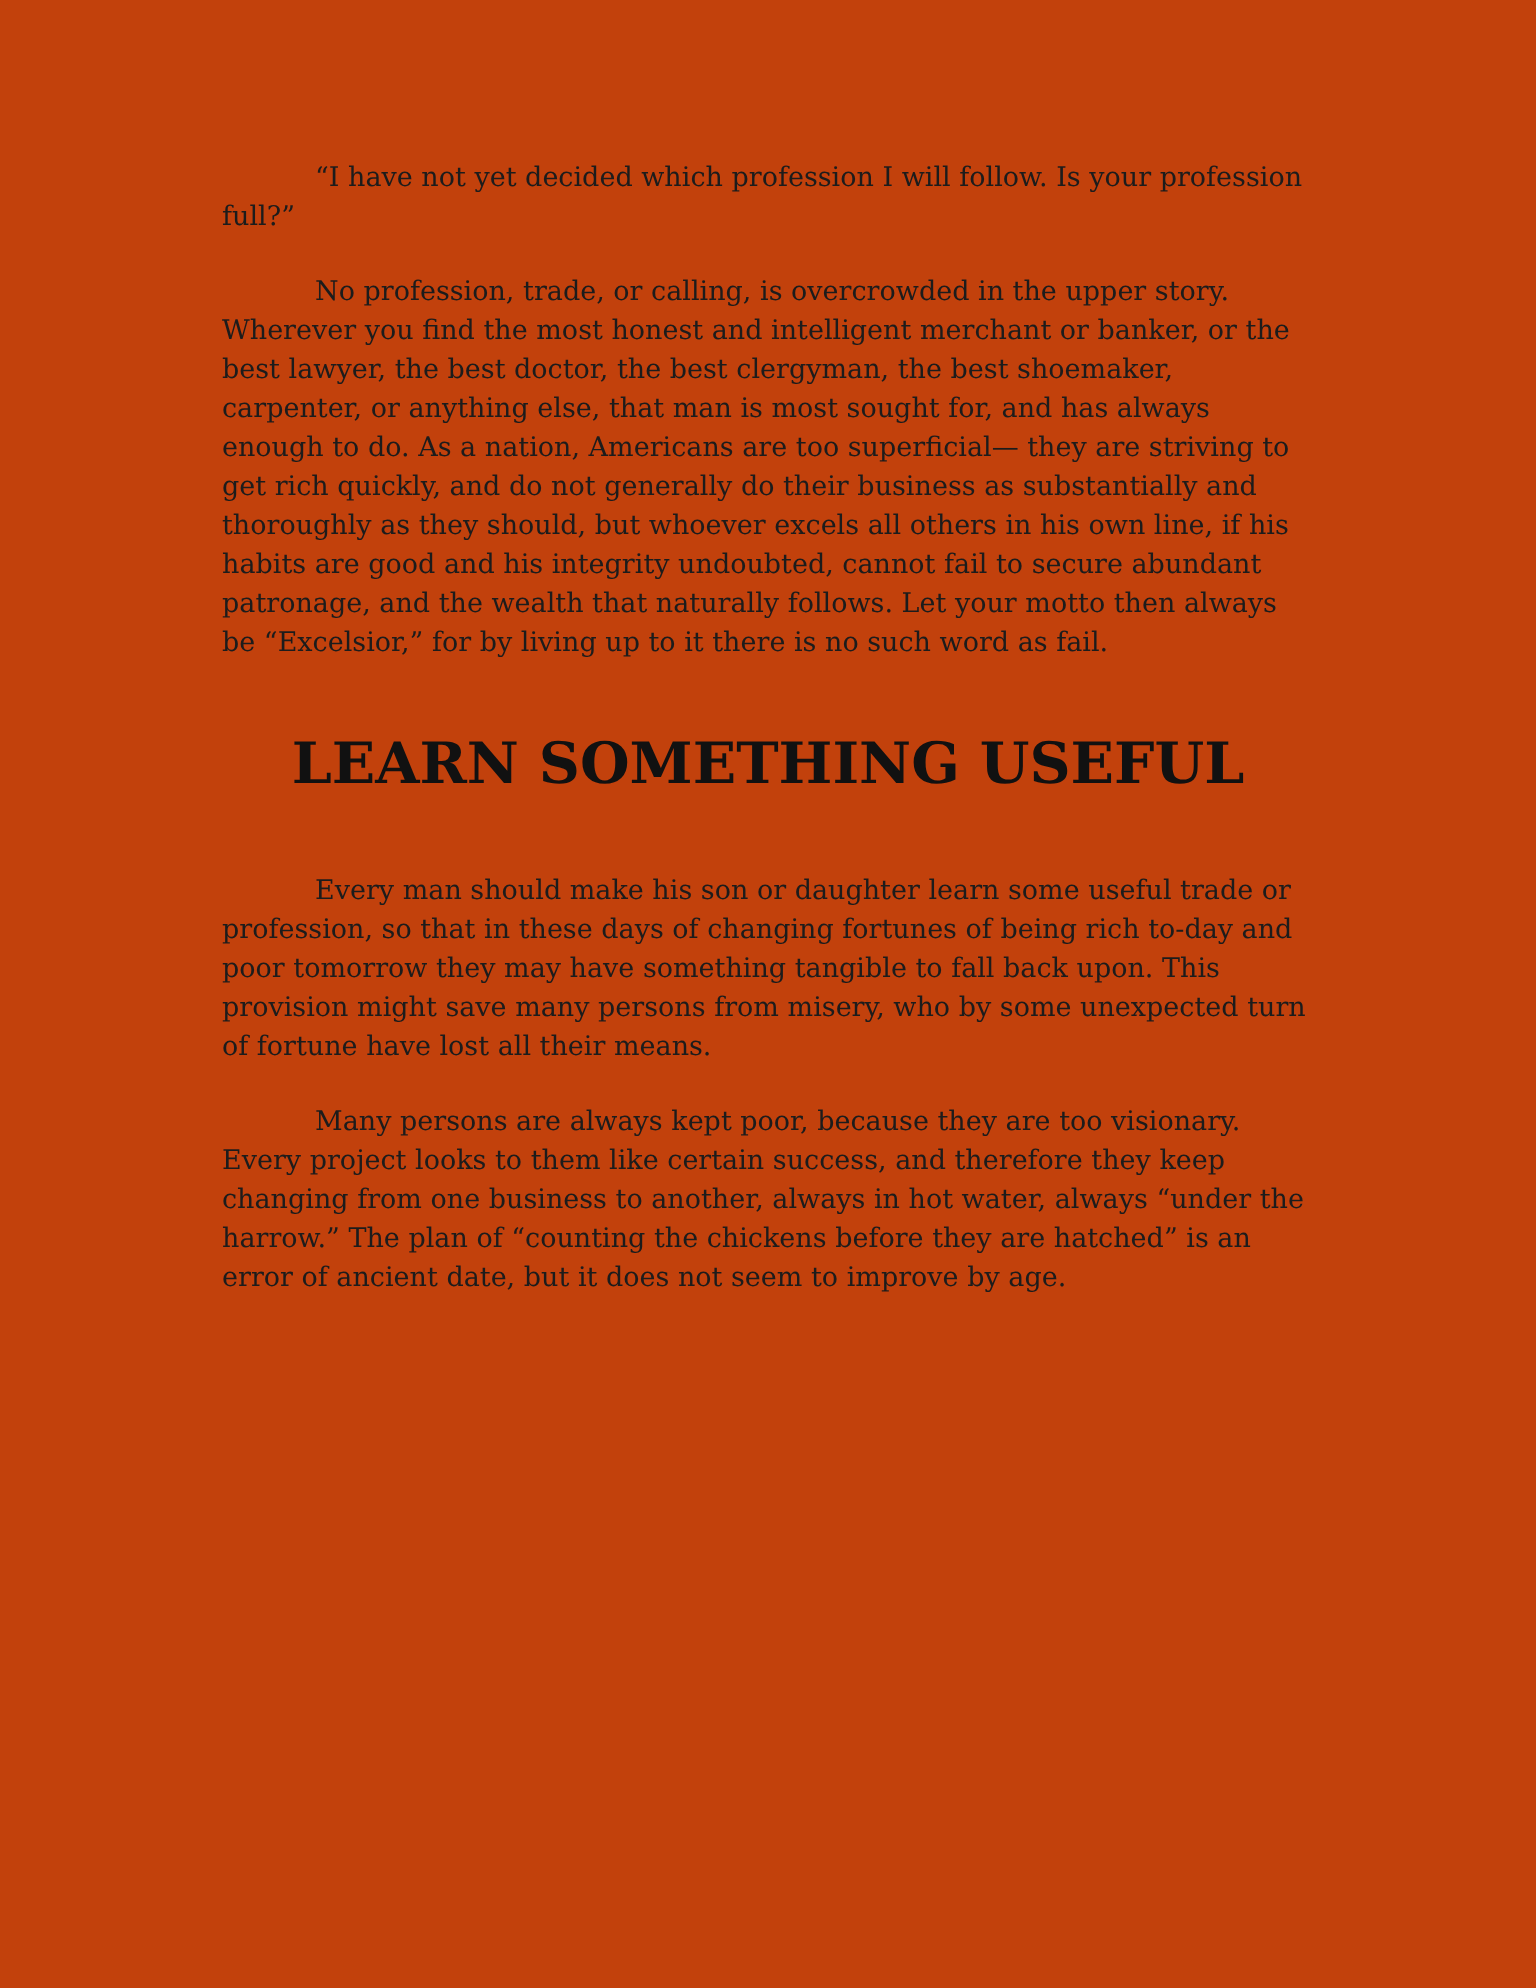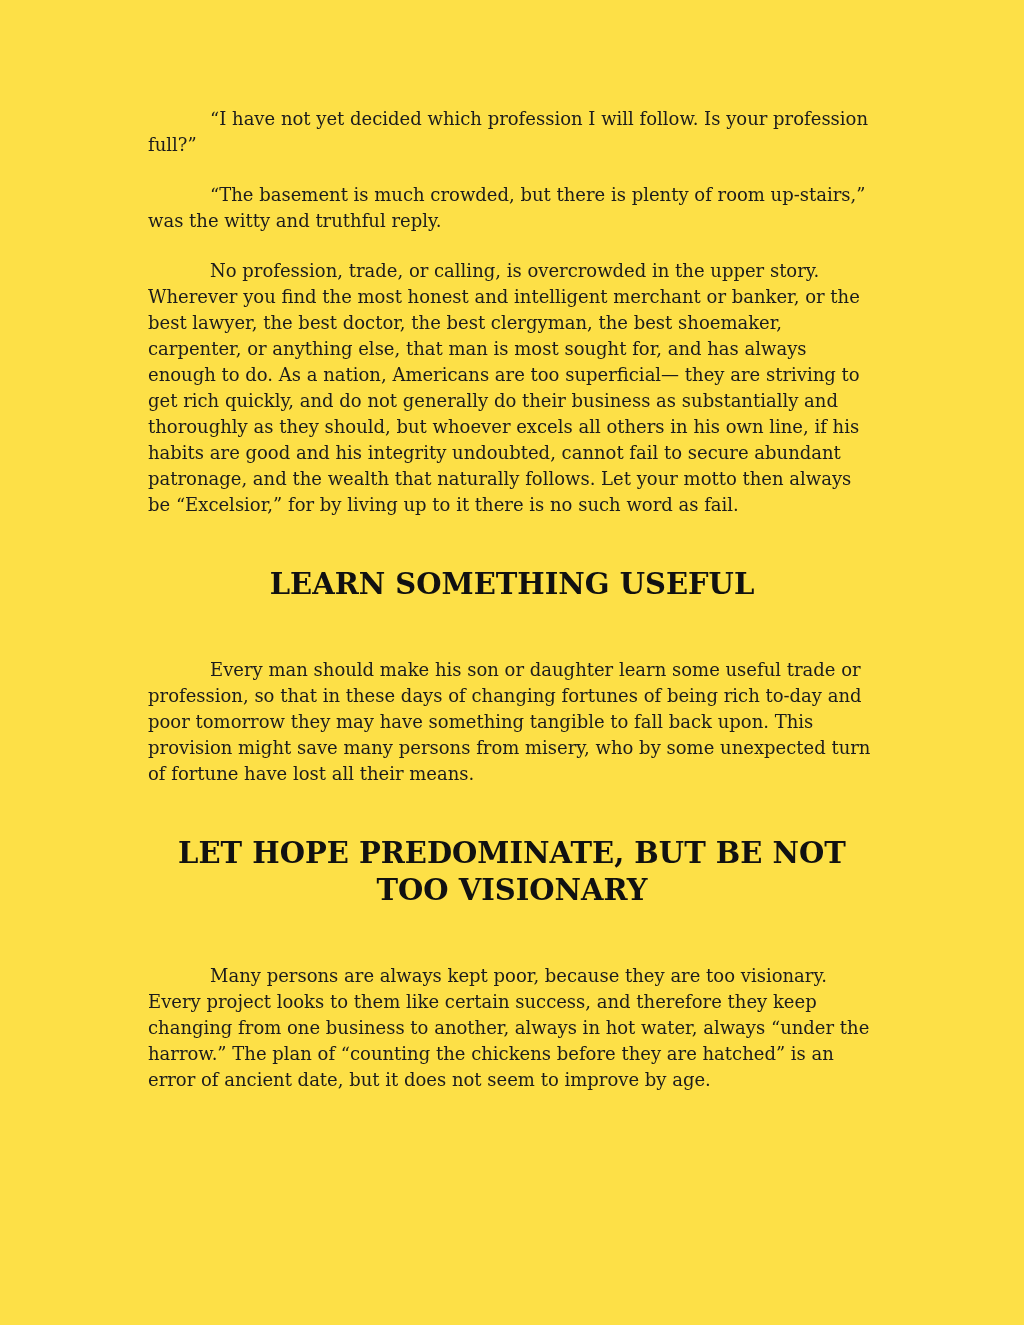--- a/index.html
+++ b/index.html
@@ -5,59 +5,57 @@
     html, body {
       margin: 0;
       padding: 0;
       background: #ffffff;
     }
     .page {
       position: relative;
       width: 1024px;
       height: 1325px;
       margin: 0 auto;
-      background: #fde047;
+      background: #c2410c;
       box-sizing: border-box;
       padding: 106px 148px 0 148px;
       font-family: "DejaVu Serif", "Liberation Serif", serif;
       font-size: 18px;
       line-height: 26px;
       color: #1c1c1c;
       overflow: hidden;
     }
     .para {
       margin: 0 0 24px 0;
       text-indent: 62px;
       text-align: left;
     }
     .section-heading {
       margin: 48px 0 54px 0;
-      font-size: 29px;
+      font-size: 38px;
       line-height: 37px;
       font-weight: bold;
       text-align: center;
       text-indent: 0;
       color: #111111;
     }
     .bold-phrase {
       font-weight: normal;
     }
   </style>
 </head>
 <body>
 
 <div class="page">
 
   <p class="para">“I have not yet decided which profession I will follow. Is your profession full?”</p>
 
-  <p class="para">“The basement is much crowded, but there is plenty of room up-stairs,” was the witty and truthful reply.</p>
 
   <p class="para">No profession, trade, or calling, is overcrowded in the upper story. Wherever you find the most honest and intelligent merchant or banker, or the best lawyer, the best doctor, the best clergyman, the best shoemaker, carpenter, or anything else, that man is most sought for, and has always enough to do. As a nation, Americans are too superficial— they are striving to get rich quickly, and do not generally do their business as substantially and thoroughly as they should, but whoever excels all others in his own line, if his habits are good and his integrity undoubted, cannot fail to secure abundant patronage, and the wealth that naturally follows. Let your motto then always be “Excelsior,” for by living up to it there is no such word as fail.</p>
 
   <h2 class="section-heading">LEARN SOMETHING USEFUL</h2>
 
   <p class="para">Every man should make his son or daughter learn some useful trade or profession, so that in these days of changing fortunes of being rich to-day and poor tomorrow they may have something tangible to fall back upon. This provision might save many persons from misery, who by some unexpected turn of fortune have lost all their means.</p>
 
-  <h2 class="section-heading">LET HOPE PREDOMINATE, BUT BE NOT TOO VISIONARY</h2>
 
   <p class="para"><span>Many persons are always kept poor, because they are too visionary. Every project looks to them like certain success, and therefore they keep changing from one business to another, always in hot water, always “under the harrow.” The plan of “</span><strong class="bold-phrase">counting the chickens before they are hatched</strong><span>” is an error of ancient date, but it does not seem to improve by age.</span></p>
 
 </div>
 
 </body></html>

